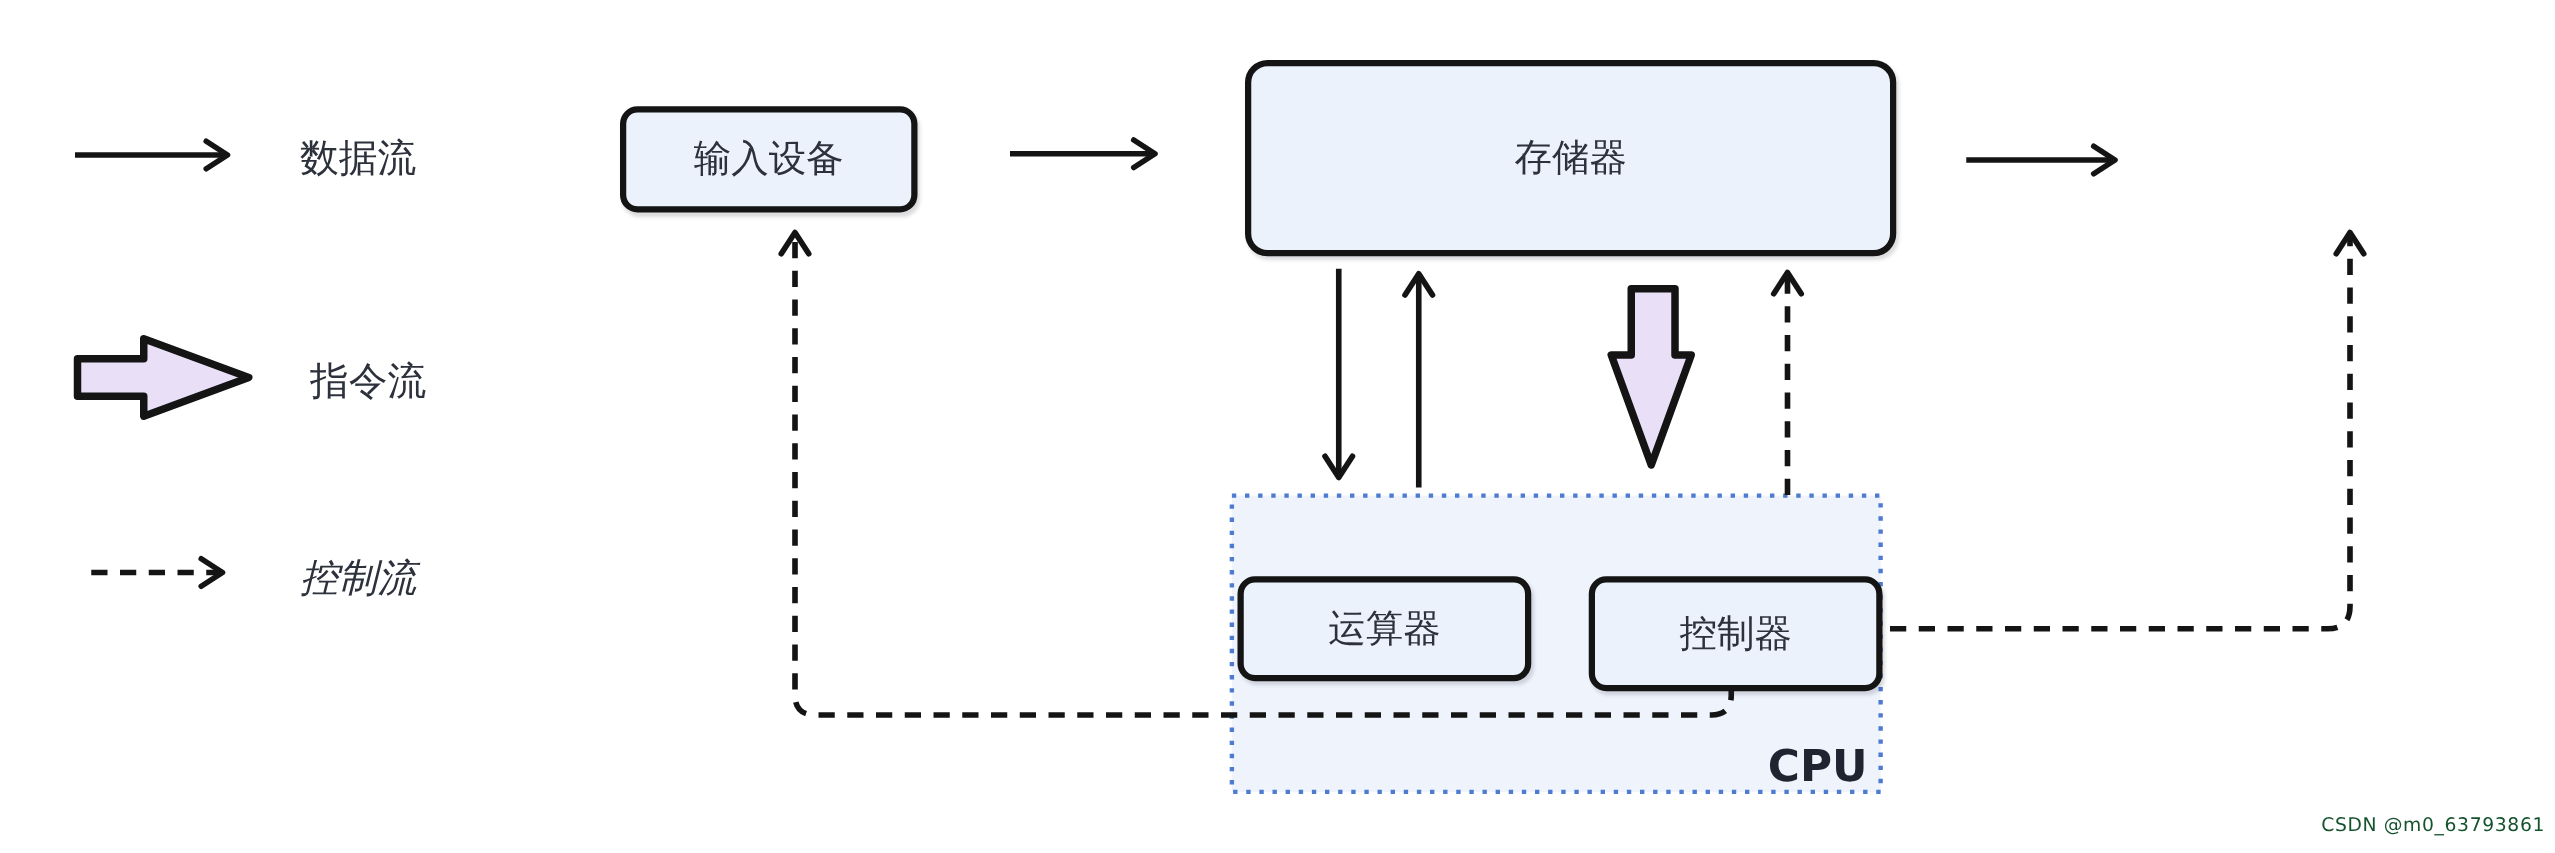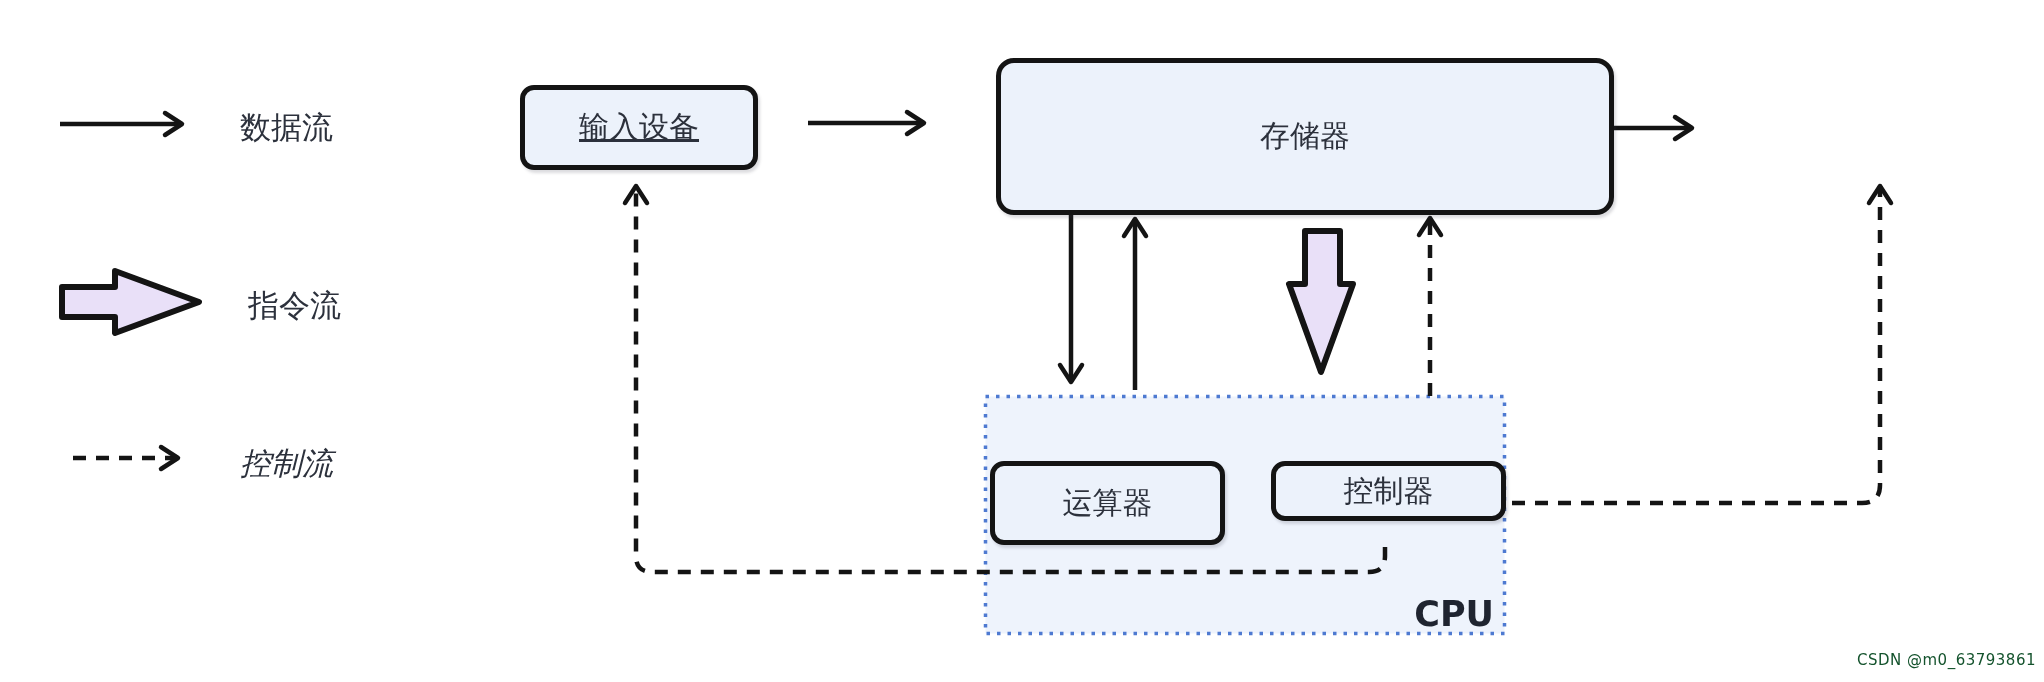--- a/index.html
+++ b/index.html
@@ -63,34 +63,34 @@
 
     <line x1="1430" y1="396" x2="1430" y2="218" stroke="#141414" stroke-width="4.5" stroke-dasharray="13 10" marker-end="url(#head)"></line>
     <path d="M1385,547 L1385,556 Q1385,572 1369,572 L652,572 Q636,572 636,556 L636,186" fill="none" stroke="#141414" stroke-width="4.5" stroke-dasharray="13 10" marker-end="url(#head)"></path>
     <path d="M1512,503 L1862,503 Q1880,503 1880,485 L1880,186" fill="none" stroke="#141414" stroke-width="4.5" stroke-dasharray="13 10" marker-end="url(#head)"></path>
   </svg>
 
   <div class="legend-label" style="left:240px;top:110px;">数据流</div>
   <div class="legend-label" style="left:248px;top:288px;">指令流</div>
   <div class="legend-label" style="left:240px;top:446px;font-style:italic;">控制流</div>
 
-  <div class="node r14" style="left:520px;top:85px;width:238px;height:85px;text-decoration:underline;">
+  <div class="node r14" style="left:496px;top:85px;width:238px;height:85px;">
     <span>输入设备</span>
   </div>
 
-  <div class="node r18" style="left:996px;top:48px;width:618px;height:157px;margin-top:10px;">
+  <div class="node r18" style="left:996px;top:48px;width:521px;height:157px;">
     <span>存储器</span>
   </div>
 
 
   <div class="node r14" style="left:990px;top:461px;width:235px;height:84px;">
     <span>运算器</span>
   </div>
 
-  <div class="node r14" style="left:1271px;top:461px;width:235px;height:60px;">
+  <div class="node r14" style="left:1271px;top:461px;width:235px;height:92px;">
     <span>控制器</span>
   </div>
 
   <div class="cpu-label">CPU</div>
 
   <div class="watermark">CSDN @m0_63793861</div>
 
 </div>
 
 </body></html>

